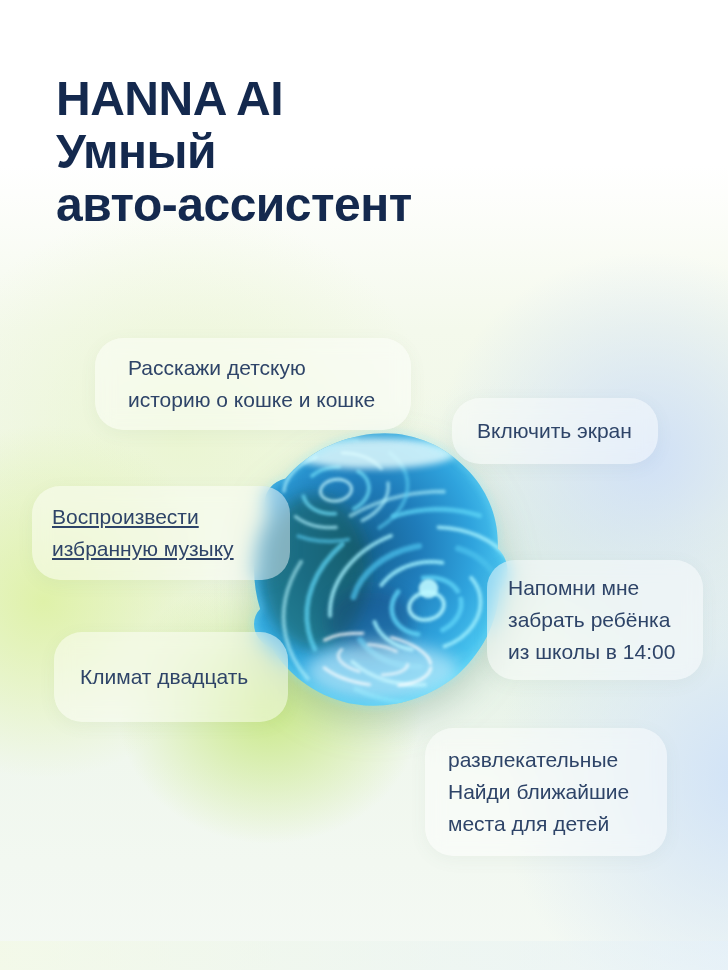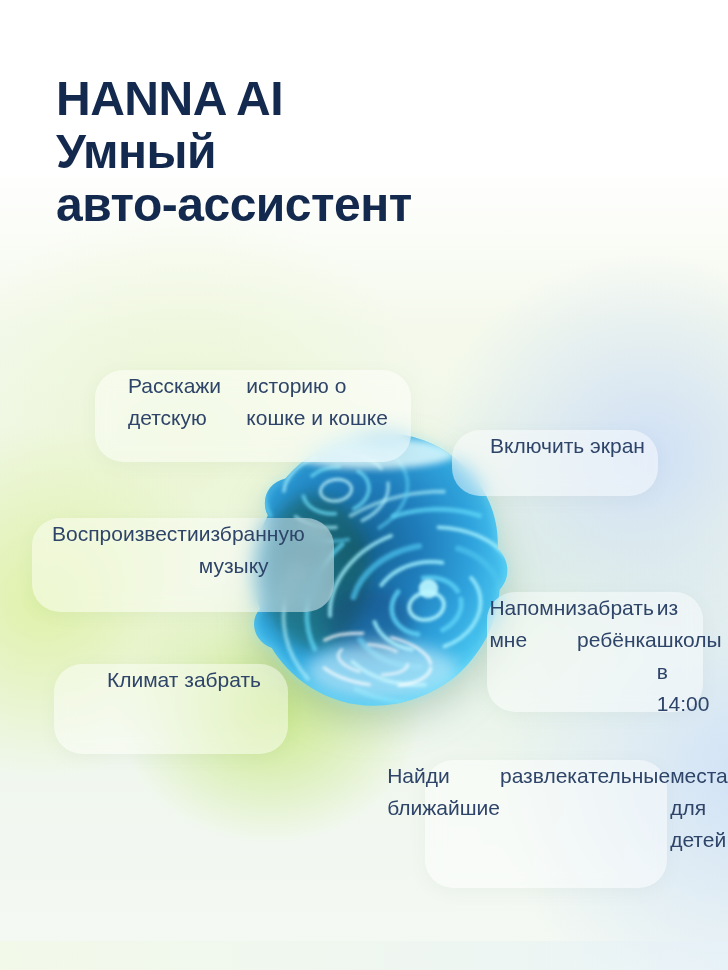--- a/index.html
+++ b/index.html
@@ -46,28 +46,27 @@
     box-sizing:border-box;
     border-radius:28px;
     background:rgba(255,255,255,0.45);
     backdrop-filter:blur(9px);
     -webkit-backdrop-filter:blur(9px);
     box-shadow:0 4px 18px rgba(90,120,110,0.06);
     color:#2e4468;
     font-size:21px;
     line-height:32px;
     display:flex;
-    flex-direction:row;
+    flex-direction:column;
     justify-content:center;
-    margin-top:32px;
   }
   .bubble span{display:block;}
   .b1{left:95px;  top:338px; width:316px; height:92px;  padding-left:33px;}
   .b2{left:452px; top:398px; width:206px; height:66px;  padding-left:25px;}
-  .b3{left:32px;  top:486px; width:302px; height:94px;  padding-left:20px;}
+  .b3{left:32px;  top:486px; width:258px; height:94px;  padding-left:20px;text-decoration:underline;}
   .b4{left:487px; top:560px; width:216px; height:120px; padding-left:21px;}
   .b5{left:54px;  top:632px; width:234px; height:90px;  padding-left:26px;}
   .b6{left:120px; top:756px; width:242px; height:60px;  padding-left:28px;}
   .b7{left:425px; top:728px; width:242px; height:128px; padding-left:23px;}
   .footer-band{
     position:absolute;
     left:0; right:0;
     top:941px;
     height:29px;
     z-index:0;
@@ -160,25 +159,25 @@
     <span>избранную музыку</span>
   </div>
 
   <div class="bubble b4">
     <span>Напомни мне</span>
     <span>забрать ребёнка</span>
     <span>из школы в 14:00</span>
   </div>
 
   <div class="bubble b5">
-    <span>Климат забрать</span>
+    <span>Климат двадцать</span>
   </div>
 
 
   <div class="bubble b7">
+    <span>развлекательные</span>
     <span>Найди ближайшие</span>
-    <span>развлекательные</span>
     <span>места для детей</span>
   </div>
 
   <div class="footer-band"></div>
 
 </div>
 
 </body></html>

